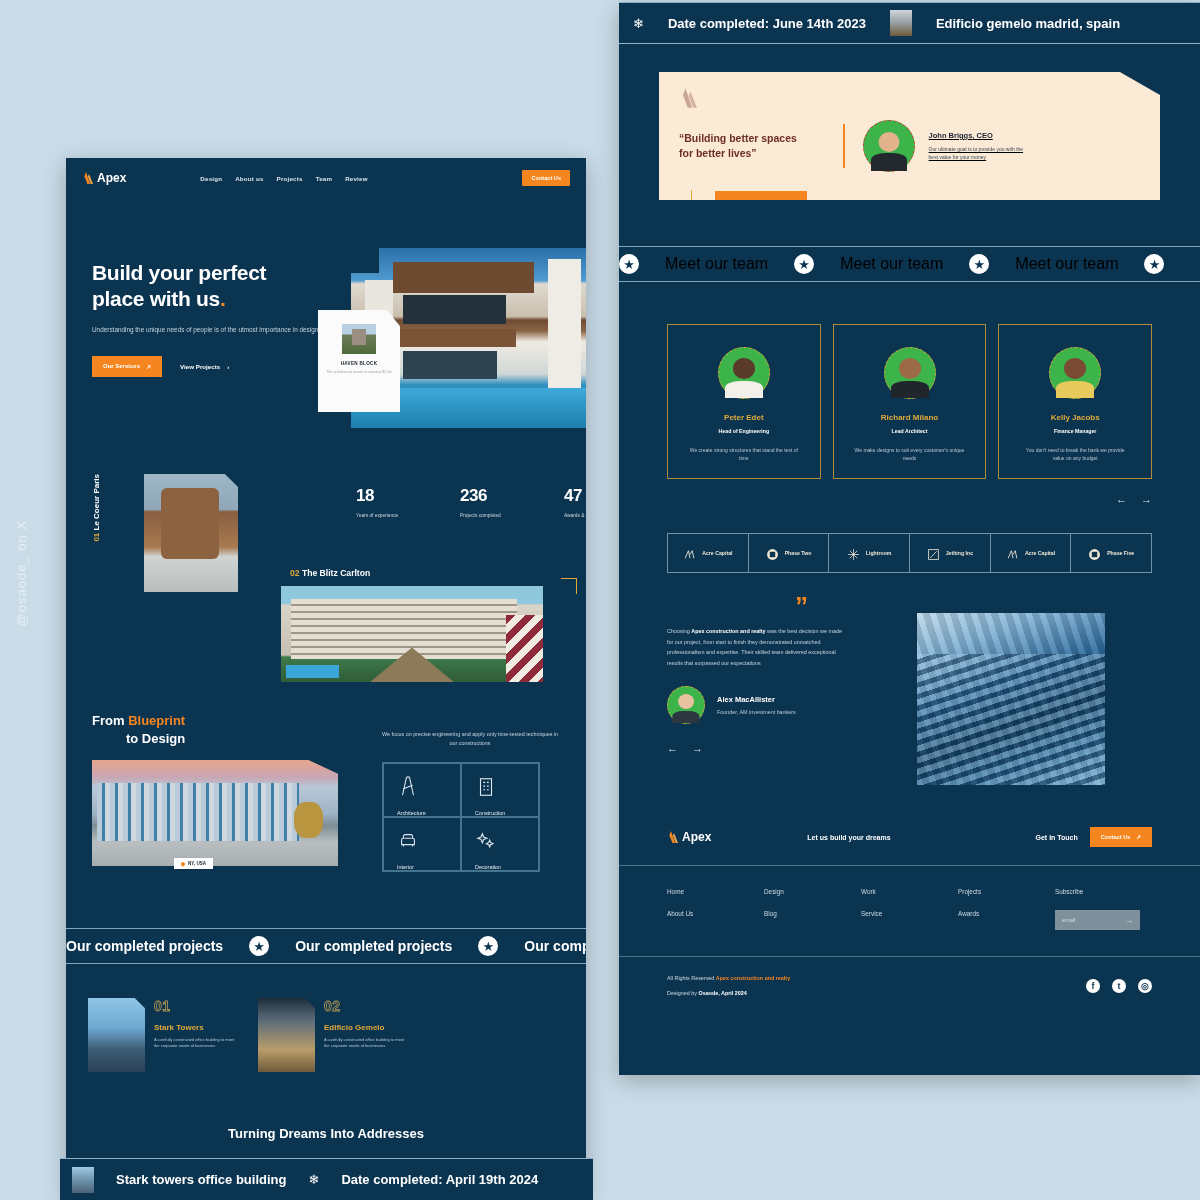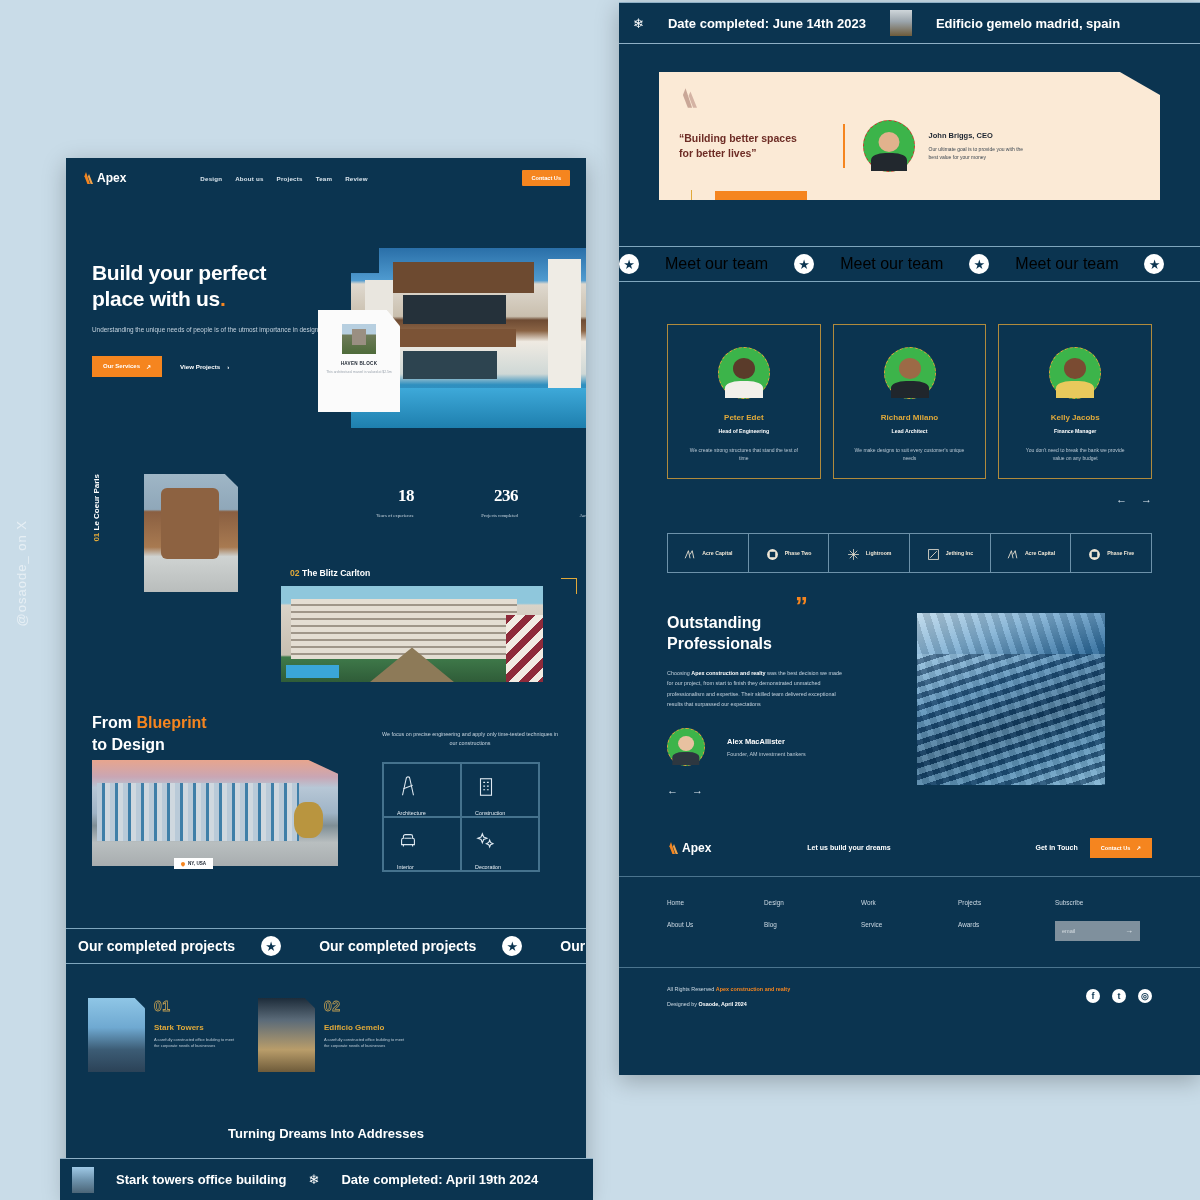--- a/index.html
+++ b/index.html
@@ -78,57 +78,57 @@
     position:absolute; left:26px; top:16px; writing-mode:vertical-rl; transform:rotate(180deg);
     font-size:8px; font-weight:bold; color:#fff;
   }
   .vlabel b { color:#e0a93a; }
   .paris-img { position:absolute; left:78px; top:16px; width:94px; height:118px;
     background:linear-gradient(180deg,#9fb6c6 0%,#8fa7b9 30%,#8a5f41 32%,#a87a51 62%,#cfd3d2 70%,#b9bdbc 100%);
     clip-path: polygon(0 0, 86% 0, 100% 11%, 100% 100%, 0 100%);
   }
   .paris-img::after{content:'';position:absolute;left:18%;top:12%;width:62%;height:60%;background:#8d6241;border-radius:6px;}
   .stats { position:absolute; left:290px; top:28px; display:flex; gap:46px; }
-  .stat { text-align:right; width:58px;font-family:Liberation Serif, serif; }
+  .stat { text-align:left; width:58px; }
   .stat .num { color:#fff; font-size:17px; font-weight:bold; letter-spacing:-.5px; }
   .stat .lbl { color:#cbd8e2; font-size:4.8px; line-height:1.5; margin-top:6px; }
   .blitz-title { position:absolute; left:224px; top:110px; font-size:8.6px; font-weight:bold; color:#fff; }
   .blitz-title b { color:#e0a93a; }
   .blitz-img { position:absolute; left:215px; top:128px; width:262px; height:96px;
     background:linear-gradient(180deg,#8fc7dc 0%,#8fc7dc 18%,#d9d3c8 20%,#c7bfb1 72%,#3f7a4a 74%,#2f5c38 100%);
     overflow:hidden; }
   .blitz-img .hotel { position:absolute; left:4%; top:14%; width:86%; height:62%; background:repeating-linear-gradient(180deg,#e4ded3 0 5px,#9f9689 5px 7px); }
   .blitz-img .stripe { position:absolute; right:0; top:30%; width:14%; height:70%; background:repeating-linear-gradient(135deg,#8e2a3a 0 7px,#f1ece3 7px 14px); }
   .blitz-img .hut { position:absolute; left:34%; bottom:0; width:32%; height:36%; background:#8d7a58; clip-path:polygon(50% 0,100% 100%,0 100%); }
   .blitz-img .water { position:absolute; left:2%; bottom:4%; width:20%; height:14%; background:#3aa6d8; }
   .corner-tr { position:absolute; right:9px; top:120px; width:16px; height:16px; border-top:1.5px solid #e0a93a; border-right:1.5px solid #e0a93a; }
 
   
   .band3 { position:relative; height:230px; padding:0 26px; }
-  .bp-title { position:absolute; left:26px; top:14px; font-size:16px; font-weight:bold; color:#fff; line-height:1.35; }
+  .bp-title { position:absolute; left:26px; top:14px; font-size:13px; font-weight:bold; color:#fff; line-height:1.35;text-align:right; }
   .bp-img { position:absolute; left:26px; top:62px; width:246px; height:106px;
     background:linear-gradient(180deg,#e7a58e 0%,#c9a6b4 16%,#b7c7d6 26%,#9fb4c6 50%,#7e8e95 62%,#b9bfc0 78%,#a8adaf 100%);
     clip-path: polygon(0 0, 88% 0, 100% 13%, 100% 100%, 0 100%);
     overflow:hidden; }
   .bp-img .facade { position:absolute; left:2%; top:22%; width:82%; height:54%; background:repeating-linear-gradient(90deg,#b9cad8 0 5px,#3f7fa8 5px 8px,#cfd8df 8px 13px); }
   .bp-img .tree { position:absolute; right:6%; top:40%; width:12%; height:34%; background:#b9953f; border-radius:40%; }
   .ny-tag { position:absolute; left:108px; top:160px; background:#fff; color:#1b2430; font-size:4.6px; font-weight:bold;
     padding:3px 7px; display:flex; gap:3px; align-items:center; z-index:4; }
   .ny-dot { width:4px;height:4px;border-radius:50% 50% 50% 0;background:#f5851f;transform:rotate(-45deg);}
   .bp-right-p { position:absolute; right:26px; top:32px; width:180px; text-align:center; color:#c7d5e0; font-size:5.4px; line-height:1.7; }
   .svc-grid { position:absolute; right:46px; top:64px; width:158px; height:110px;
     display:grid; grid-template-columns:1fr 1fr; grid-template-rows:1fr 1fr; border:.8px solid #45728d; }
   .svc { border:.8px solid #45728d; padding:12px 0 0 13px; }
   .svc .ic { width:22px; height:22px; color:#dfe9f1; }
   .svc .nm { color:#e6eef4; font-size:5.4px; margin-top:12px; }
 
   
   .marquee { height:36px; border-top:.8px solid #7fa6bd; border-bottom:.8px solid #7fa6bd;
     display:flex; align-items:center; gap:26px; overflow:hidden; padding-left:0px; white-space:nowrap; }
-  .marquee .mq { color:#fff; font-size:14px; font-weight:bold;padding-left:12px; }
+  .marquee .mq { color:#fff; font-size:14px; font-weight:bold; }
   .mq-star { width:20px; height:20px; border-radius:50%; background:#fff; color:#0b3450;
     display:flex; align-items:center; justify-content:center; font-size:13px; flex:none; }
 
   
   .projects { display:flex; gap:18px; padding:34px 22px 0; }
   .pcard { display:flex; gap:9px; width:152px; }
   .pthumb { width:57px; height:74px; clip-path: polygon(0 0, 82% 0, 100% 14%, 100% 100%, 0 100%); flex:none;}
   .p1 { background:linear-gradient(180deg,#8fc6e6 0%,#6fa9d1 40%,#3c5c75 70%,#2b4257 100%); }
   .p2 { background:linear-gradient(180deg,#1d2c3a 0%,#5b6b79 30%,#b99d6a 70%,#6e5b3a 100%); }
   .p3 { background:linear-gradient(180deg,#cfd6da 0%,#aeb7bd 40%,#8d969c 75%,#6f787e 100%); }
@@ -168,21 +168,21 @@
     padding:16px 20px;
   }
   .q-logo { width:18px; height:18px; opacity:.35; }
   .q-row { display:flex; align-items:center; margin-top:8px; }
   .q-text { color:#6d2c25; font-size:10.5px; font-weight:bold; line-height:1.45; width:150px; }
   .q-divider { width:1.6px; height:44px; background:#f5851f; margin:0 18px 0 14px; }
   .q-avatar { width:52px; height:52px; border-radius:50%; background:#3cb44a; position:relative; flex:none;
     border:1.6px dashed #c0392b; }
   .q-avatar .head { position:absolute; left:50%; top:22%; transform:translateX(-50%); width:42%; height:40%; background:#e2b28d; border-radius:50%; }
   .q-avatar .body { position:absolute; left:50%; bottom:0; transform:translateX(-50%); width:72%; height:36%; background:#22282e; border-radius:40% 40% 0 0; }
-  .q-meta { margin-left:14px; }
+  .q-meta { margin-left:14px;text-decoration:underline; }
   .q-name { font-size:7.5px; font-weight:bold; color:#c0392b; }
   .q-name span { color:#1b2430; }
   .q-sub { font-size:5px; color:#3b4650; line-height:1.6; margin-top:5px; width:104px; }
   .btn-meet { position:absolute; left:56px; bottom:-12px; background:#f5851f; color:#fff;
     font-size:6px; font-weight:bold; padding:7px 12px; border:none; display:flex; gap:7px; align-items:center; }
   .corner-bl { position:absolute; left:32px; bottom:-4px; width:14px; height:14px;
     border-left:1.4px solid #e0a93a; border-bottom:1.4px solid #e0a93a; }
 
   .team-marquee { margin-top:34px; height:36px; border-top:.8px solid #7fa6bd; border-bottom:.8px solid #7fa6bd;
     display:flex; align-items:center; gap:26px; overflow:hidden; white-space:nowrap; }
@@ -203,21 +203,21 @@
   .logo-cell:last-child { border-right:none; }
   .logo-cell .lnm { color:#f0e7d6; font-size:5.2px; font-weight:bold; white-space:nowrap; }
   .logo-cell .lic { width:13px; height:13px; color:#f0e7d6; flex:none; }
 
   .outstanding { position:relative; padding:40px 48px 0; display:flex; gap:20px; }
   .out-left { width:230px; position:relative; }
   .out-quote { position:absolute; left:128px; top:-16px; color:#f5851f; font-size:26px; font-weight:bold; line-height:.7; }
   .out-h { color:#fff; font-size:16px; font-weight:bold; line-height:1.3; }
   .out-p { color:#c3d2de; font-size:5.4px; line-height:1.95; margin-top:13px; width:175px; }
   .out-p b { color:#fff; }
-  .out-person { display:flex; align-items:center; gap:22px; margin-top:18px; }
+  .out-person { display:flex; align-items:center; gap:12px; margin-top:18px; }
   .out-av { width:38px; height:38px; border-radius:50%; background:#3cb44a; border:1.4px dashed #e0a93a; position:relative; flex:none; }
   .out-av .head { position:absolute; left:50%; top:20%; transform:translateX(-50%); width:44%; height:42%; background:#e8c1a0; border-radius:50%; }
   .out-av .body { position:absolute; left:50%; bottom:0; transform:translateX(-50%); width:76%; height:34%; background:#2d3740; border-radius:40% 40% 0 0; }
   .out-nm { color:#fff; font-size:7.5px; font-weight:bold; }
   .out-rl { color:#b9c8d4; font-size:5.4px; margin-top:5px; }
   .out-arrows { display:flex; gap:14px; margin-top:18px; color:#dfe9f1; font-size:11px; }
   .out-img { width:188px; height:172px; flex:none;
     background:linear-gradient(160deg,#bcd8ea 0%,#7fb0d4 20%,#2f6d9e 42%,#16486e 62%,#2a6b99 80%,#69a4c9 100%);
     clip-path: polygon(0 0, 100% 0, 100% 100%, 0 100%); position:relative; overflow:hidden; }
   .out-img::before { content:''; position:absolute; inset:0;
@@ -559,24 +559,20 @@
             <circle cx="12" cy="12" r="10" fill="#f0e7d6"></circle>
             <rect x="7" y="7" width="10" height="10" fill="#0b3450"></rect>
           </svg></span>
       <span class="lnm">Phase Five</span>
     </div>
   </div>
 
   <div class="outstanding">
     <div class="out-left">
       <div class="out-quote">”</div>
-      <div class="out-h">
-        <span>Outstanding</span><br>
-        <span>Professionals</span>
-      </div>
       <div class="out-p">
         <span>Choosing </span><b>Apex construction and realty</b><span> was the best decision we made for our project, from start to finish they demonstrated unmatched professionalism and expertise. Their skilled team delivered exceptional results that surpassed our expectations</span>
       </div>
       <div class="out-person">
         <div class="out-av">
             <div class="head"></div>
             <div class="body"></div>
           </div>
         <div>
           <div class="out-nm">Alex MacAllister</div>

